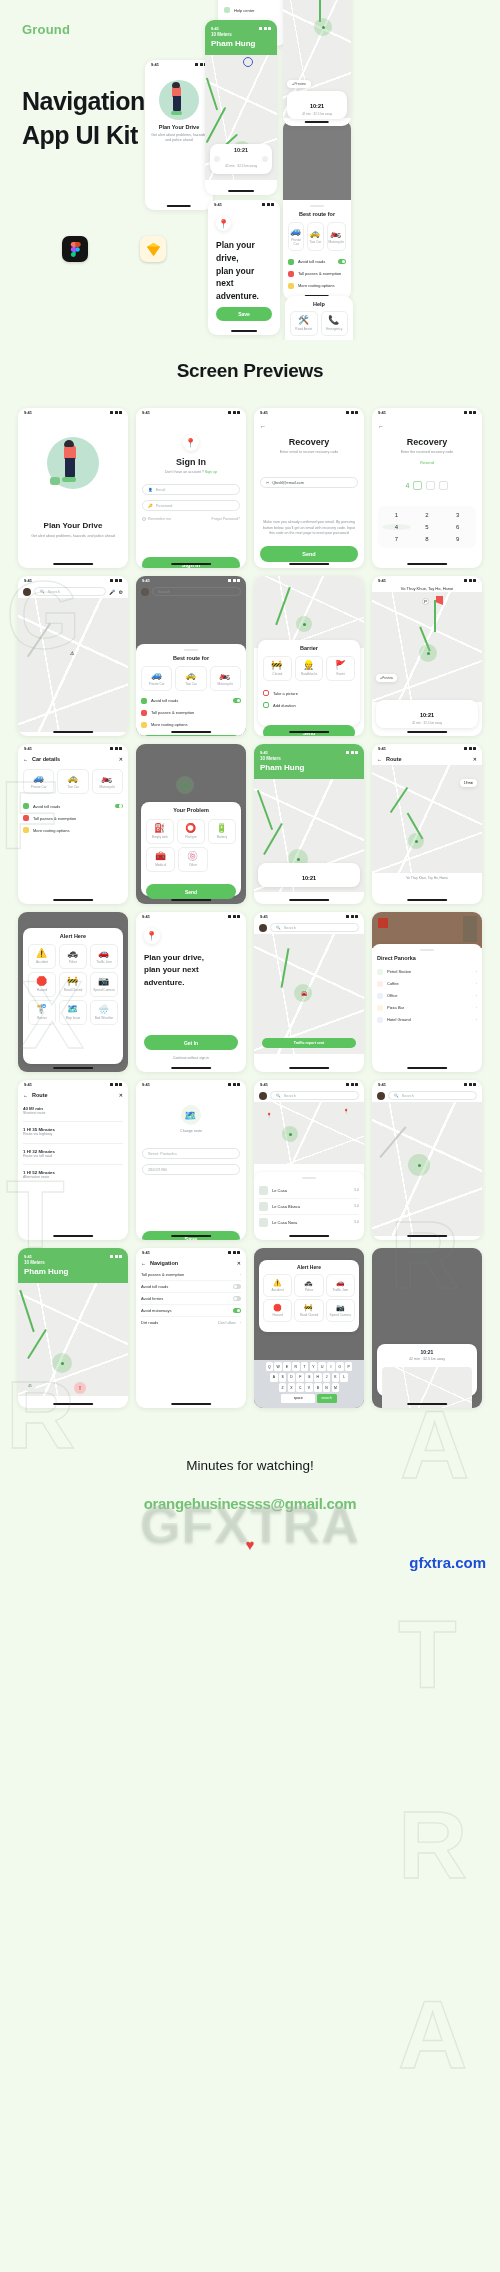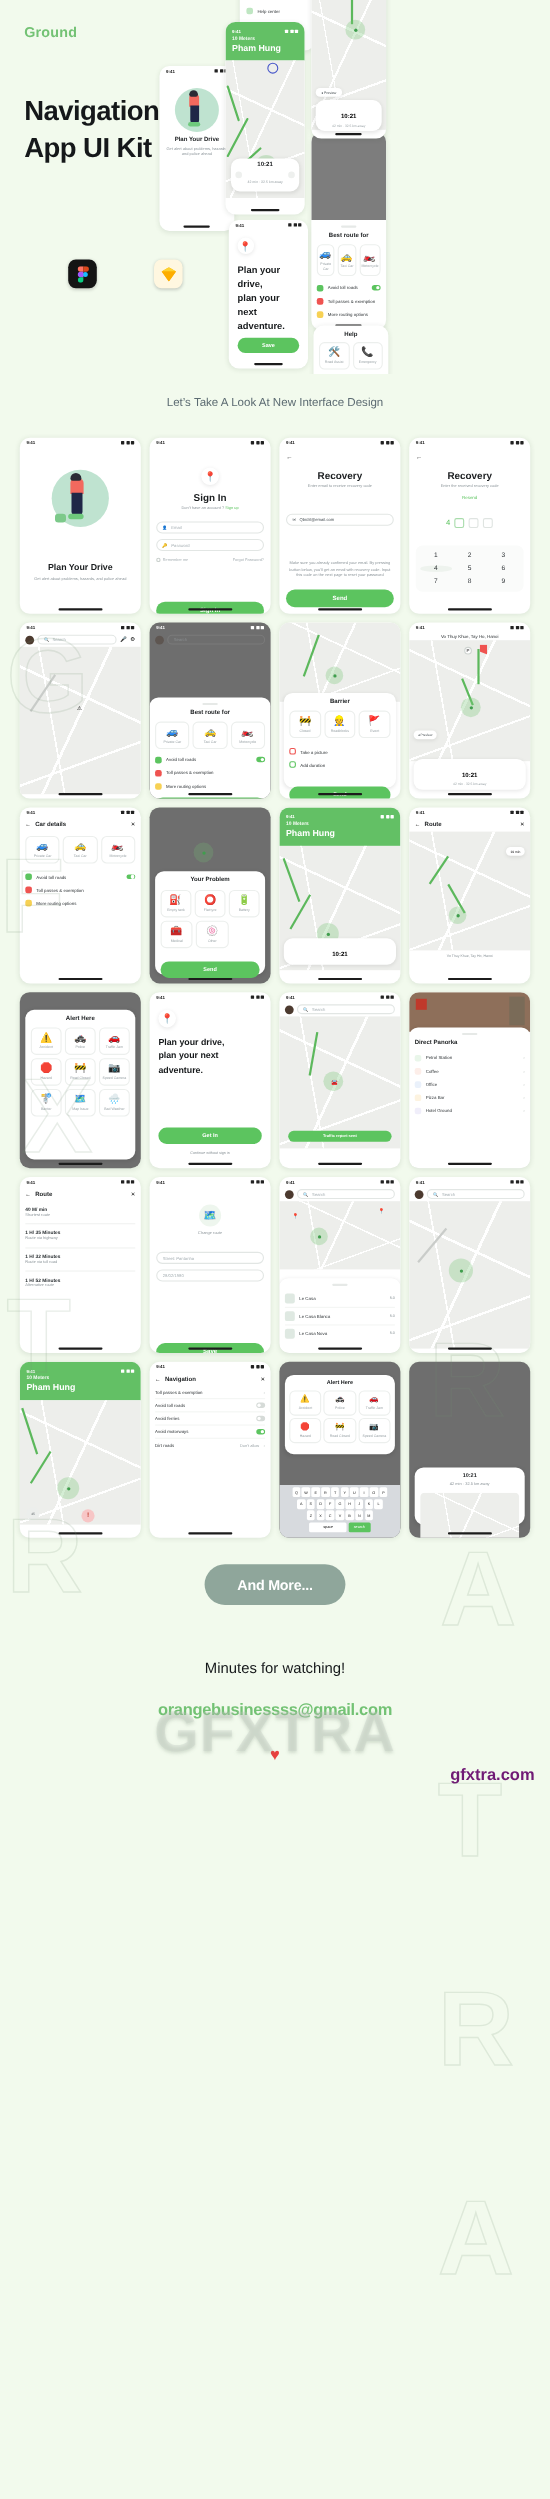--- a/index.html
+++ b/index.html
@@ -184,21 +184,21 @@
     display:inline-block;
     background:#8fa69b; color:#fff; font-weight:bold;
     font-size:13px; padding:11px 30px; border-radius:24px;
     letter-spacing:-.2px;
   }
   .thanks { font-size:13.5px; color:#15181a; margin-top:50px; font-weight:normal;}
   .email { font-size:15px; font-weight:bold; color:#73c274; margin-top:22px; letter-spacing:-.3px;}
   .heart { font-size:15px; color:#e8413f; margin-top:24px; }
   .gfx-brand {
     position:absolute; right:14px; bottom:6px;
-    font-size:15px; font-weight:bold; color:#701a75;
+    font-size:15px; font-weight:bold; color:#1d4ed8;
   }
 
   
   .wm {
     position:absolute; pointer-events:none; z-index:5;
     color:transparent;
     -webkit-text-stroke:1.3px rgba(120,150,120,.17);
     font-size:96px; font-weight:bold; letter-spacing:2px;
     font-family:"Liberation Sans", sans-serif;
   }
@@ -391,21 +391,21 @@
             <span class="em">📞</span>
             <span>Emergency</span>
           </div>
       </div>
 
     </div>
   </div>
 </div>
 
 <div class="section-head">
-  <p>Let’s Take A Look At New Interface Design</p>
+  <h2>Screen Previews</h2>
 </div>
 
 <div class="grid">
 
   <div class="cell">
     <div class="phone">
       <div class="statusbar">
         <span>9:41</span>
         <span class="sb-ico">
             <i></i>
@@ -1245,21 +1245,20 @@
 <div class="wm" style="left:20px;top:960px;">X</div>
 <div class="wm" style="left:6px;top:1160px;">T</div>
 <div class="wm" style="left:6px;top:1360px;">R</div>
 <div class="wm" style="left:390px;top:1200px;">R</div>
 <div class="wm" style="left:400px;top:1390px;">A</div>
 <div class="wm" style="left:398px;top:1600px;">T</div>
 <div class="wm" style="left:398px;top:1790px;">R</div>
 <div class="wm" style="left:398px;top:1980px;">A</div>
 
 <div class="footer" style="margin-top:24px;padding-bottom:24px;">
-  <div class="more-btn">And More...</div>
   <div style="position:relative;">
     <div class="wm-solid" style="left:50%;transform:translateX(-50%);top:36px;">GFXTRA</div>
     <div class="thanks">Minutes for watching!</div>
   </div>
   <div class="email">orangebusinessss@gmail.com</div>
   <div class="heart">♥</div>
   <div class="gfx-brand">gfxtra.com</div>
 </div>
 
 </body></html>

